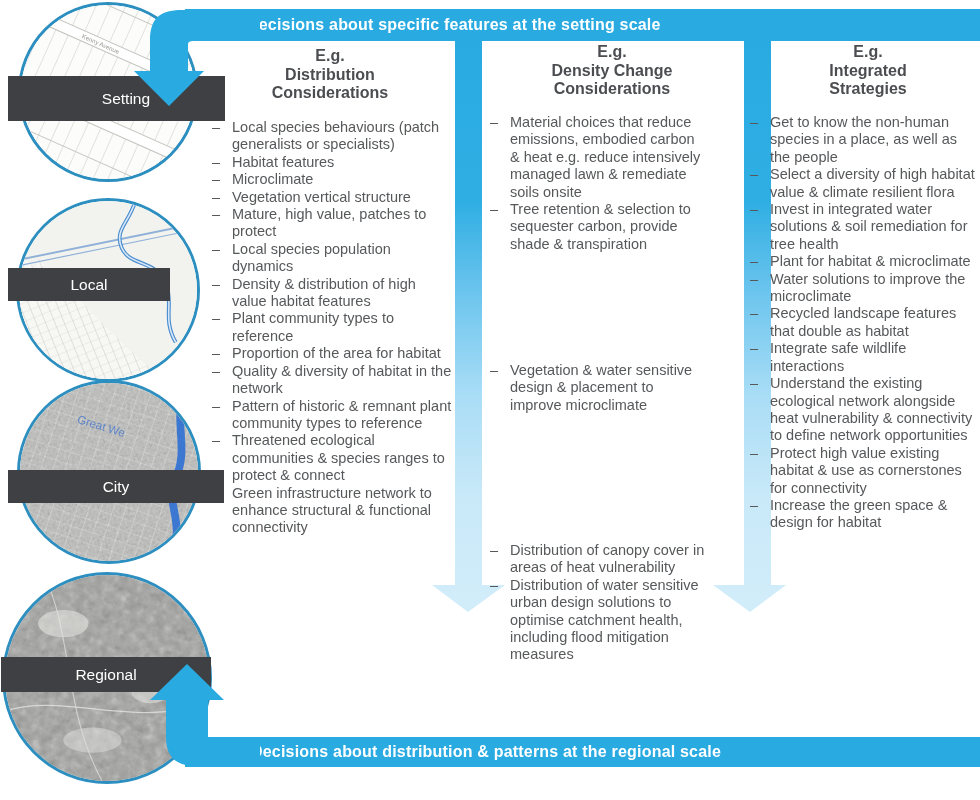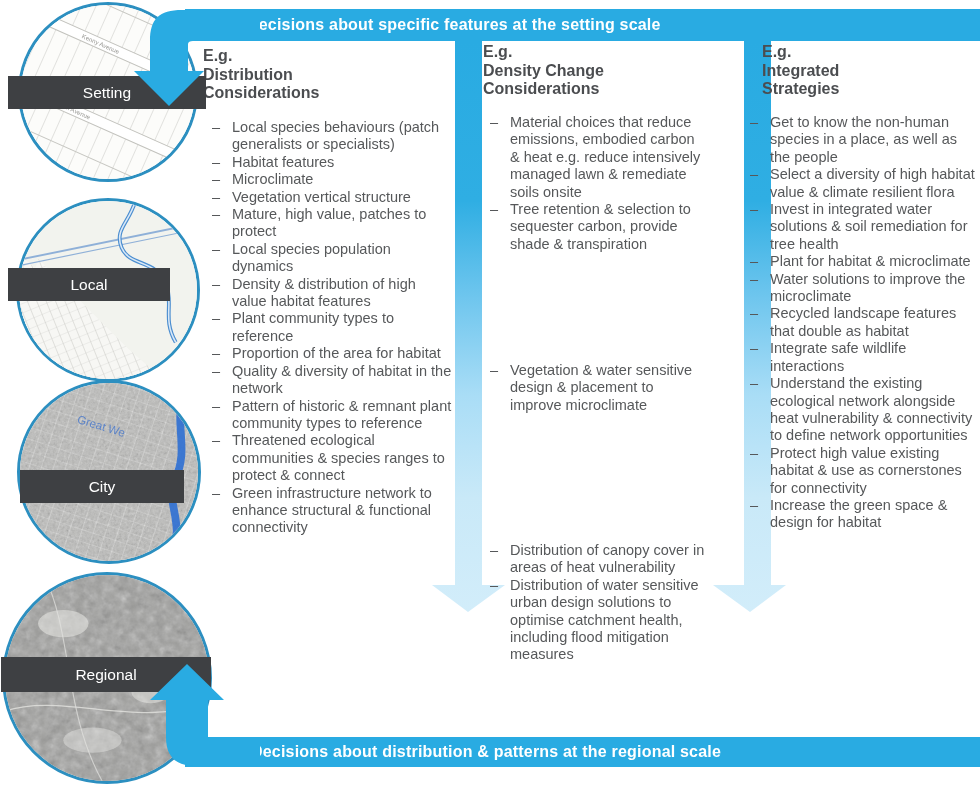--- a/index.html
+++ b/index.html
@@ -15,21 +15,21 @@
   .scale-band{
     position:absolute;background:#3E4043;color:#fff;font-size:15.5px;
     display:flex;align-items:center;justify-content:center;z-index:3;
   }
   .circle{
     position:absolute;border-radius:50%;border:3px solid #2C8FC0;
     overflow:hidden;background:#fff;z-index:1;box-sizing:border-box;
   }
   .circle svg{display:block;width:100%;height:100%;}
   .hdr{
-    position:absolute;font-weight:bold;font-size:16px;
+    position:absolute;text-align:center;font-weight:bold;font-size:16px;
     line-height:18.5px;color:#4B4D50;z-index:2;
   }
   .list{position:absolute;font-size:14.5px;line-height:17.4px;z-index:2;color:#56585a;}
   .li{display:flex;}
   .dash{flex:0 0 20px;}
   .arrow-svg,.strip-svg{position:absolute;z-index:4;}
   .strip-svg{z-index:1;}
 </style>
 </head>
 <body>
@@ -84,21 +84,21 @@
       <g transform="rotate(24 90 90)">
         <line x1="-40" y1="8" x2="220" y2="8" stroke="#c6c6c1" stroke-width="1"></line>
         <rect x="-40" y="42" width="260" height="11" fill="#ffffff" stroke="#c2c2bd" stroke-width="1"></rect>
         <text x="42" y="50" font-size="6.5" fill="#9b9b97">Kenny Avenue</text>
         <rect x="-40" y="116" width="260" height="11" fill="#ffffff" stroke="#c2c2bd" stroke-width="1"></rect>
         <text x="30" y="124" font-size="6.5" fill="#9b9b97">Thompson Avenue</text>
         <line x1="-40" y1="160" x2="220" y2="160" stroke="#c6c6c1" stroke-width="1"></line>
       </g>
     </svg>
   </div>
-  <div class="scale-band" style="left:8px;top:76px;width:198px;height:33px;">
+  <div class="scale-band" style="left:8px;top:76px;width:198px;height:45px;padding-left:19px;">
     <span>Setting</span>
   </div>
 
   <div class="circle" style="left:16px;top:198px;width:184px;height:184px;">
     <svg viewBox="0 0 184 184">
       <defs>
         <pattern id="pgLoc" width="9" height="9" patternUnits="userSpaceOnUse" patternTransform="rotate(-22 90 90)">
           <rect width="9" height="9" fill="#f7f7f4"></rect>
           <line x1="0" y1="0" x2="0" y2="9" stroke="#bcbcb6" stroke-width="0.8"></line>
           <line x1="0" y1="0" x2="9" y2="0" stroke="#c9c9c3" stroke-width="0.5"></line>
@@ -130,21 +130,21 @@
           <line x1="0" y1="0" x2="12" y2="0" stroke="#ffffff" stroke-width="1" opacity="0.35"></line>
         </pattern>
       </defs>
       <rect width="184" height="184" fill="#bdbdbb"></rect>
       <rect width="184" height="184" filter="url(#nzCity)" opacity="0.5"></rect>
       <rect width="184" height="184" fill="url(#pgCity)"></rect>
       <path d="M170,8 C158,42 176,68 160,100 C150,124 170,142 158,176" fill="none" stroke="#2E6FD3" stroke-width="8" opacity="0.9"></path>
       <text transform="rotate(17 95 48)" x="58" y="52" font-size="12" fill="#4b79c9" opacity="0.85">Great We</text>
     </svg>
   </div>
-  <div class="scale-band" style="left:20px;top:470px;width:164px;height:33px;">
+  <div class="scale-band" style="left:8px;top:470px;width:216px;height:33px;">
     <span>City</span>
   </div>
 
   <div class="circle" style="left:2px;top:572px;width:210px;height:212px;">
     <svg viewBox="0 0 210 212">
       <defs>
         <filter id="nzReg" x="0" y="0" width="100%" height="100%">
           <feTurbulence type="fractalNoise" baseFrequency="0.11" numOctaves="3" seed="4"></feTurbulence>
           <feColorMatrix type="saturate" values="0"></feColorMatrix>
         </filter>

